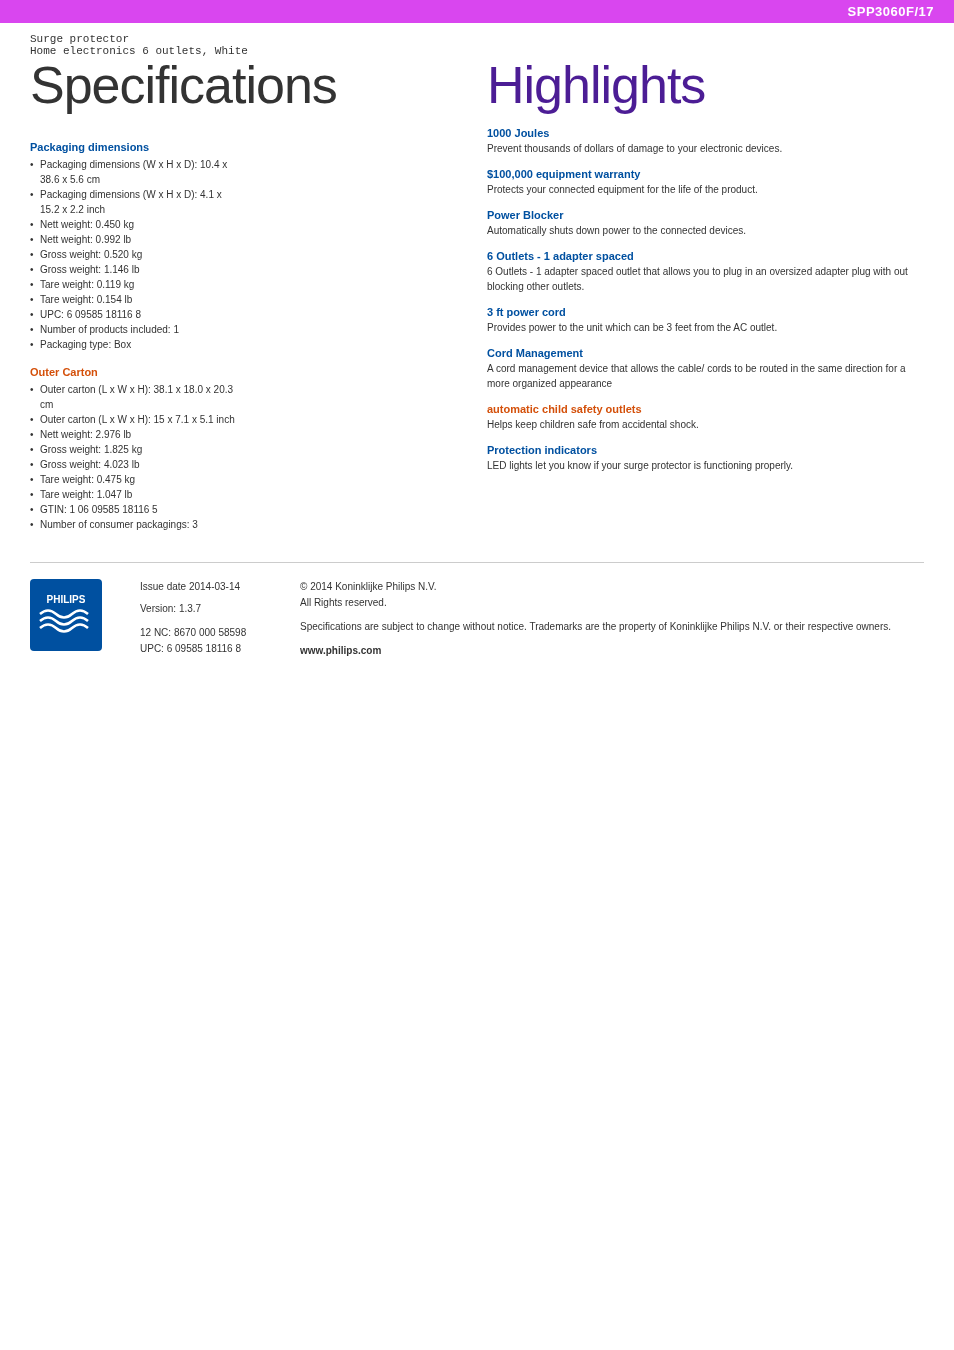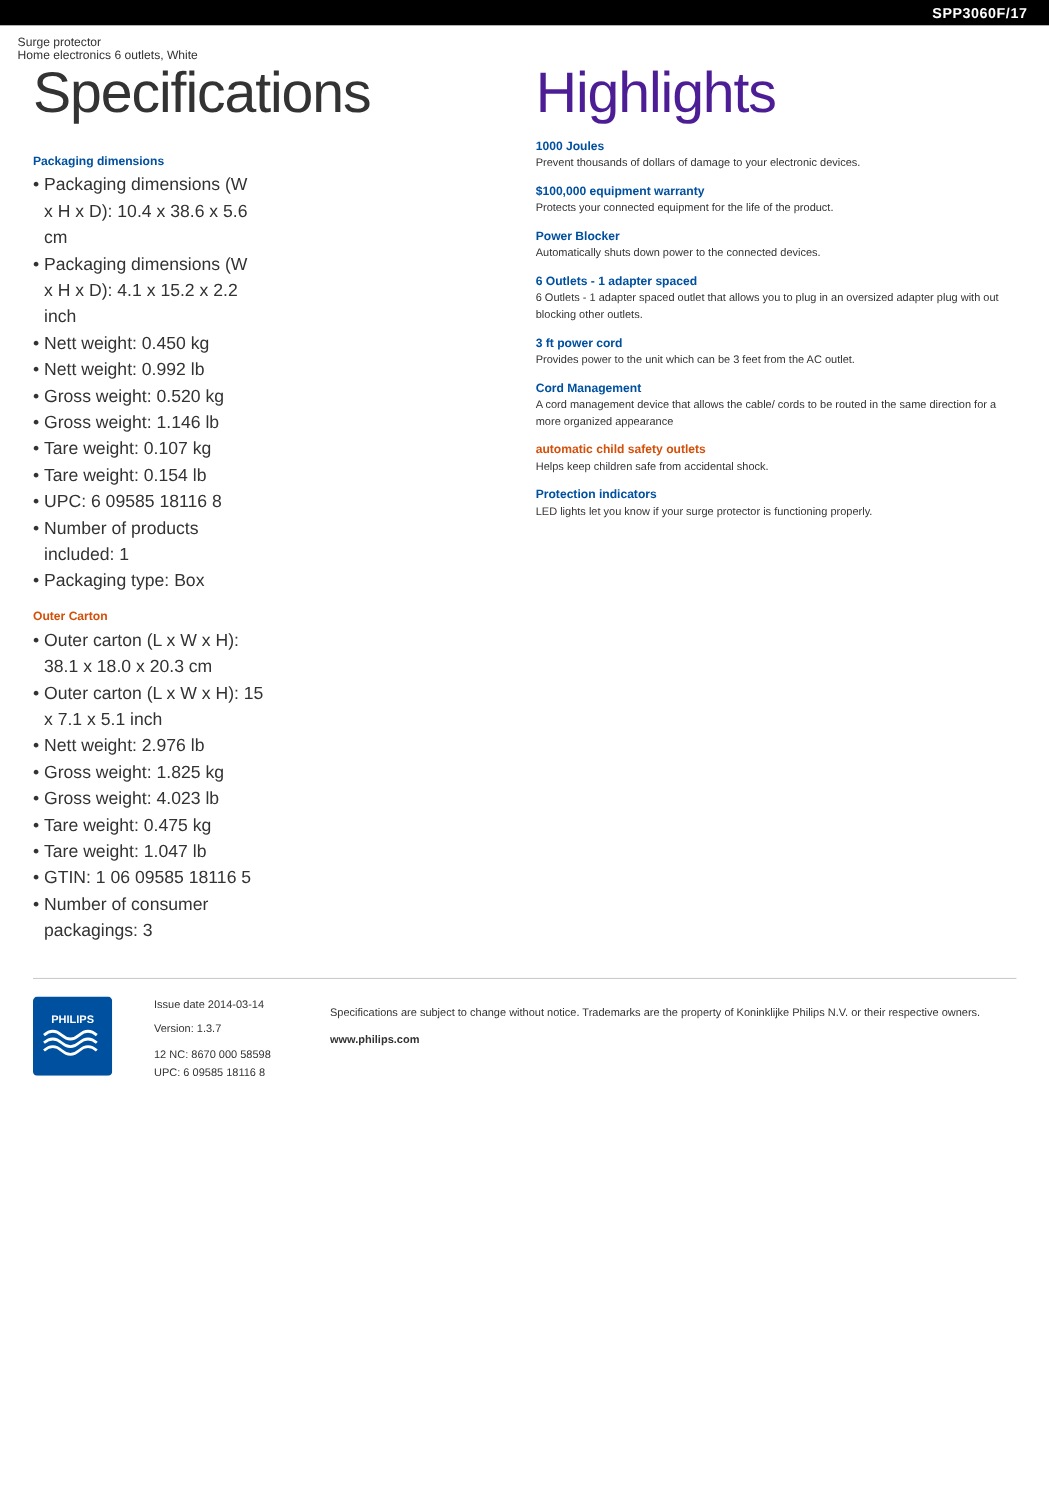--- a/index.html
+++ b/index.html
@@ -12,33 +12,34 @@
       min-height: 1350px;
     }
     .page {
       width: 954px;
       min-height: 1350px;
       padding: 0;
       position: relative;
     }
     
     .header-bar {
-      background: #000000;
+      background: #d946ef;
       color: #fff;
       text-align: right;
       padding: 4px 20px;
       font-size: 13px;
       font-weight: bold;
       letter-spacing: 0.5px;
     }
     
     .product-subtitle {
-      padding: 10px 30px 0 16px;
+      padding: 10px 30px 0 30px;
       font-size: 11px;
       color: #333;
+      font-family: Liberation Mono, monospace;
     }
     .product-subtitle .category {
       display: block;
       font-size: 11px;
     }
     
     .main-content {
       display: flex;
       padding: 0 30px;
     }
@@ -83,21 +84,21 @@
       margin-top: 14px;
       margin-bottom: 4px;
     }
     
     .bullet-list {
       list-style: none;
       padding: 0;
       margin: 0;
     }
     .bullet-list li {
-      font-size: 16px;
+      font-size: 10px;
       line-height: 1.5;
       padding-left: 10px;
       position: relative;
     }
     .bullet-list li::before {
       content: "•";
       position: absolute;
       left: 0;
     }
     
@@ -194,21 +195,21 @@
 
         <div class="left-sub-col-1">
           <div class="section-heading">Packaging dimensions</div>
           <ul class="bullet-list">
             <li>Packaging dimensions (W x H x D): 10.4 x 38.6 x 5.6 cm</li>
             <li>Packaging dimensions (W x H x D): 4.1 x 15.2 x 2.2 inch</li>
             <li>Nett weight: 0.450 kg</li>
             <li>Nett weight: 0.992 lb</li>
             <li>Gross weight: 0.520 kg</li>
             <li>Gross weight: 1.146 lb</li>
-            <li>Tare weight: 0.107 kg</li>
+            <li>Tare weight: 0.119 kg</li>
             <li>Tare weight: 0.154 lb</li>
             <li>UPC: 6 09585 18116 8</li>
             <li>Number of products included: 1</li>
             <li>Packaging type: Box</li>
           </ul>
         </div>
 
         <div class="left-sub-col-2">
           <div class="section-heading-orange">Outer Carton</div>
           <ul class="bullet-list">
@@ -296,20 +297,24 @@
       <div class="footer-nc">
         <span>12 NC:</span>
         <span>8670 000 58598</span>
         <br>
         <span>UPC:</span>
         <span>6 09585 18116 8</span>
       </div>
     </div>
 
     <div class="footer-legal">
+      <div>
+        <span>© 2014 Koninklijke Philips N.V.</span><br>
+        <span>All Rights reserved.</span>
+      </div>
       <div style="margin-top:8px;">Specifications are subject to change without notice. Trademarks are the property of Koninklijke Philips N.V. or their respective owners.</div>
       <div style="margin-top:8px;">
         <span class="website">www.philips.com</span>
       </div>
     </div>
   </div>
 
 </div>
 
 </body></html>

